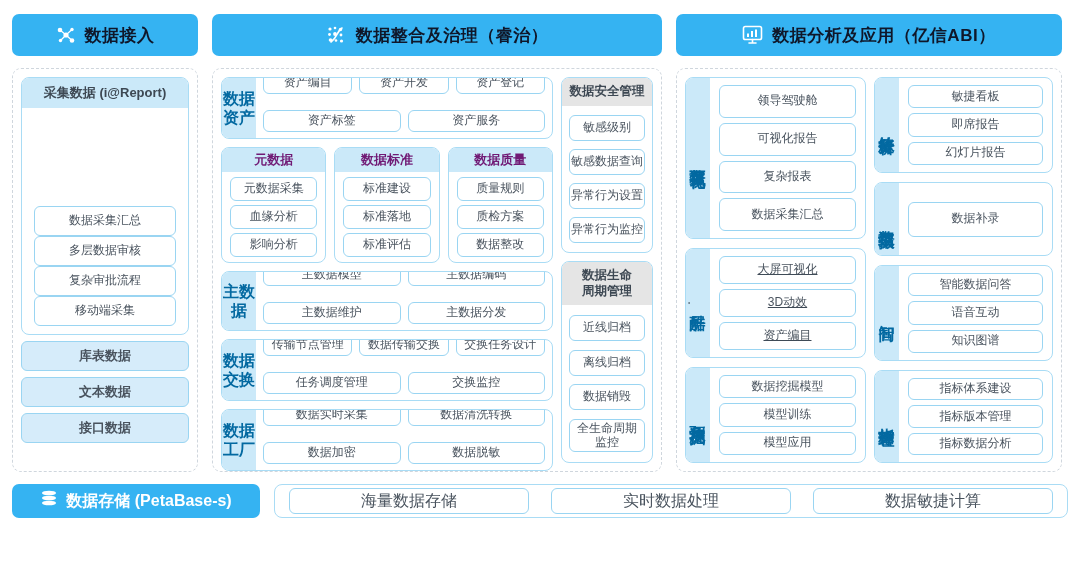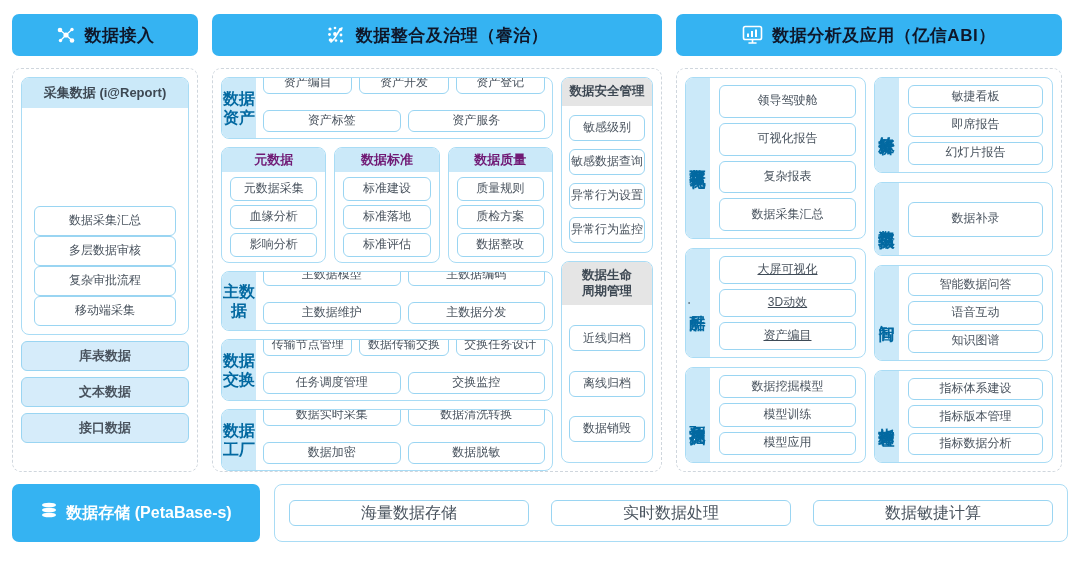--- a/index.html
+++ b/index.html
@@ -143,21 +143,21 @@
     border-radius: 8px;
     background: #fff;
     display: flex;
     overflow: hidden;
   }
   .vblk .side-label { flex: 0 0 24px; }
   .vblk-body { flex: 1; display: flex; flex-direction: column; justify-content: space-evenly; padding: 7px 9px; gap: 5px; }
   .vblk-body .pill { height: 35px; }
 
   
-  .bottom { display: flex; gap: 14px; margin-top: 12px; height: 58px; }
+  .bottom { display: flex; gap: 14px; margin-top: 12px; height: 34px; }
   .bottom-hdr {
     width: 248px;
     background: #35b3f2;
     border-radius: 7px;
     display: flex; align-items: center; justify-content: center; gap: 8px;
     color: #fff; font-size: 16px; font-weight: bold;
   }
   .bottom-box {
     flex: 1;
     border: 1px solid #a9dcf5;
@@ -337,20 +337,22 @@
             <div class="pill">异常行为监控</div>
           </div>
         </div>
         <div class="tall tall-life">
           <div class="tall-head" style="white-space:pre-line;">数据生命
 周期管理</div>
           <div class="tall-body">
             <div class="pill">近线归档</div>
             <div class="pill">离线归档</div>
             <div class="pill">数据销毁</div>
+            <div class="pill" style="white-space:pre-line;">全生命周期
+监控</div>
           </div>
         </div>
       </div>
     </div>
 
     <div class="col col-3">
 
       <div class="c3-left">
         <div class="vblk" style="flex:0 0 162px;">
           <div class="side-label vert">数据可视化</div>

